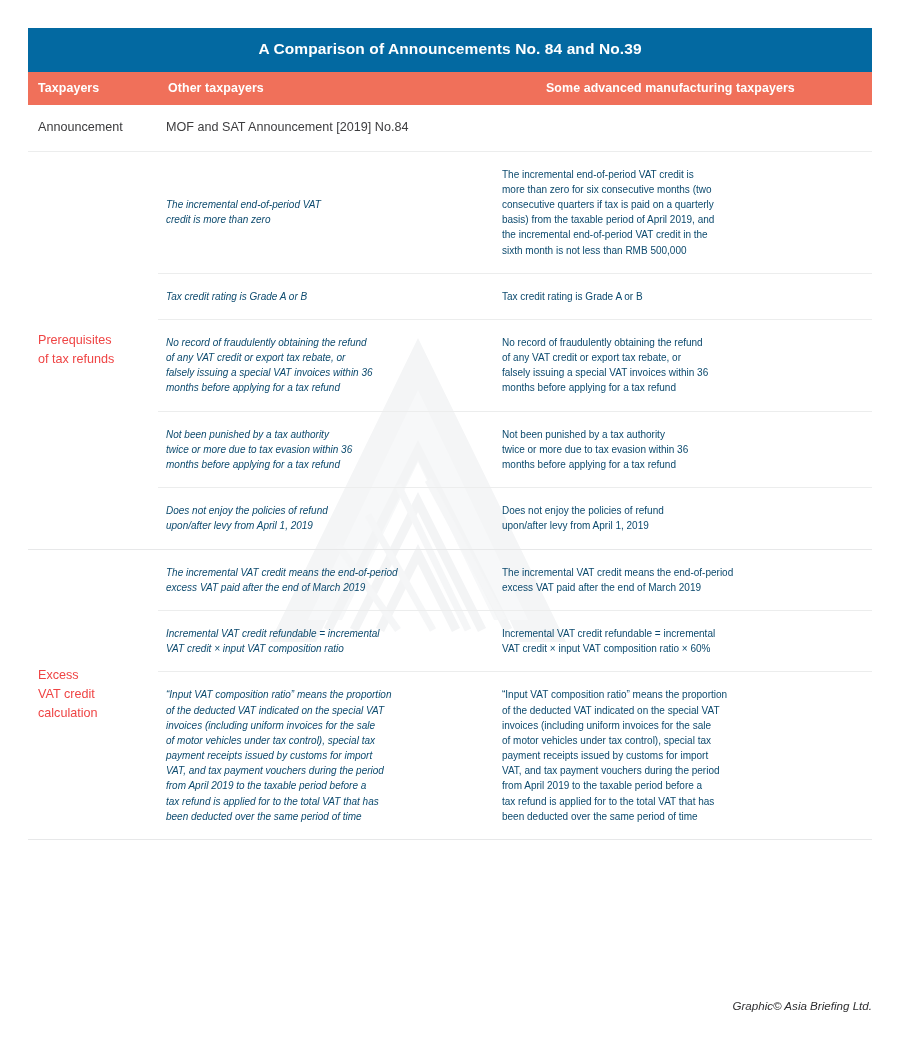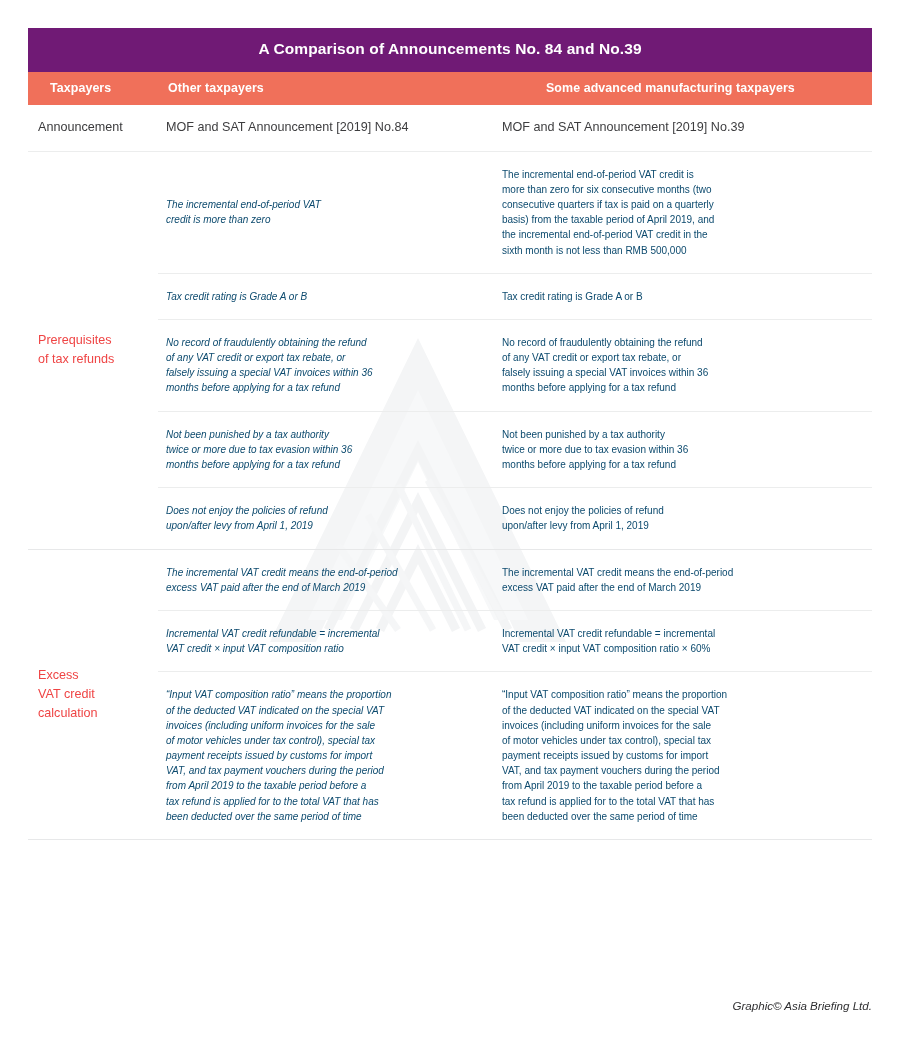--- a/index.html
+++ b/index.html
@@ -38,21 +38,21 @@
   #table-wrap {
     position: absolute;
     left: 28px;
     top: 28px;
     width: 844px;
     z-index: 2;
   }
 
   
   .title-bar {
-    background: #701a75;
+    background: #0369a1;
     color: #ffffff;
     text-align: center;
     font-weight: bold;
     font-size: 15.5px;
     letter-spacing: 0.1px;
     padding: 12px 10px 13px 10px;
     line-height: 1.2;
   }
 
   
@@ -64,21 +64,21 @@
     font-size: 12.4px;
     letter-spacing: 0.1px;
   }
   .head-cell {
     padding: 9px 8px 10px 0;
     box-sizing: border-box;
     line-height: 1.2;
   }
 
   
-  .c1 { width: 130px; padding-left: 22px; }
+  .c1 { width: 130px; padding-left: 10px; }
   .c2 { width: 334px; padding-left: 8px; }
   .c3 { width: 380px; padding-left: 10px; }
 
   
   .body-area {
     position: relative;
   }
 
   .drow {
     display: flex;
@@ -199,21 +199,20 @@
       <div class="head-cell c1">Taxpayers</div>
       <div class="head-cell c3">Other taxpayers</div>
       <div class="head-cell c2">Some advanced manufacturing taxpayers</div>
     </div>
 
     <div class="body-area">
 
       <div class="drow">
         <div class="cell lbl">Announcement</div>
         <div class="cell col2">MOF and SAT Announcement [2019] No.84</div>
-        <div class="cell col3">MOF and SAT Announcement [2019] No.39</div>
       </div>
 
 
       <div class="group">
         <div class="group-label">Prerequisites
 of tax refunds</div>
         <div class="group-rows">
           <div class="grow">
             <div class="gcell g2 vcenter">The incremental end-of-period VAT
 credit is more than zero</div>

